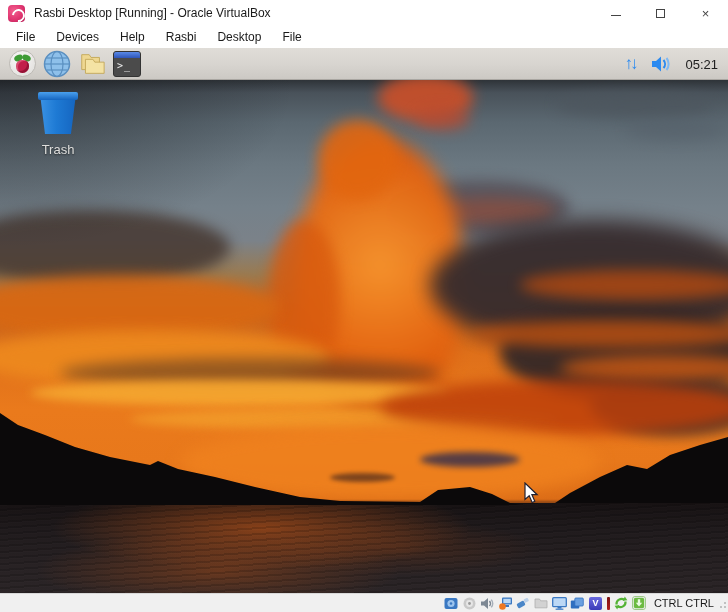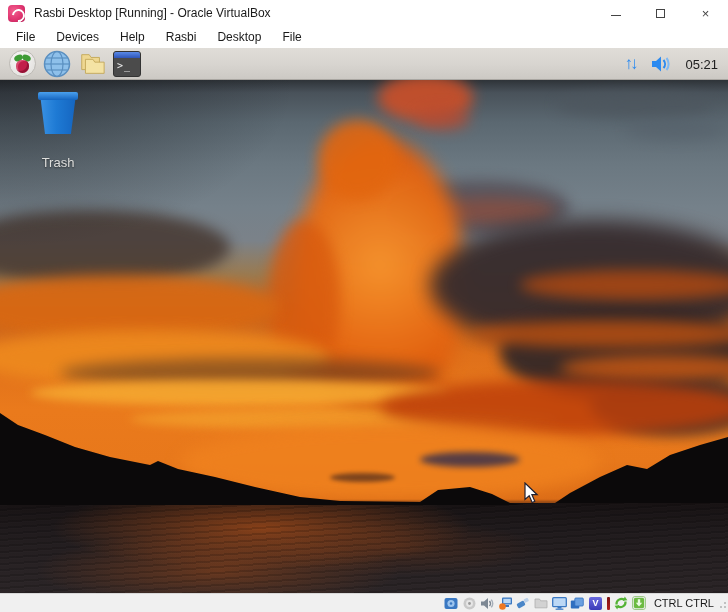--- a/index.html
+++ b/index.html
@@ -73,21 +73,21 @@
     background:radial-gradient(ellipse 420px 240px at 0% 0%, rgba(20,22,26,.5), rgba(0,0,0,0) 70%); }
 
   
   .trash-wrap { position:absolute; left:27px; top:12px; width:62px; text-align:center; }
   .trash-can { width:40px; height:44px; margin:0 auto; position:relative; }
   .trash-rim { position:absolute; left:0; top:0; width:40px; height:8px; border-radius:2px;
     background:linear-gradient(180deg,#4aa0ee,#1565c0); }
   .trash-body { position:absolute; left:2px; top:8px; width:36px; height:34px;
     background:linear-gradient(90deg,#3a92e4 0%,#1e7ad4 45%,#1565c0 100%);
     clip-path:polygon(2% 0,98% 0,86% 100%,14% 100%); }
-  .trash-label { margin-top:19px; font-size:13px; color:#dededc; text-shadow:0 1px 2px rgba(0,0,0,.55); }
+  .trash-label { margin-top:6px; font-size:13px; color:#dededc; text-shadow:0 1px 2px rgba(0,0,0,.55); }
 
   
   .cursor { position:absolute; left:524px; top:402px; }
 
   
   .statusbar { height:19px; background:#f0f0f0; border-top:1px solid #d8d8d8;
     display:flex; align-items:center; justify-content:flex-end; padding-right:14px; gap:3px; position:relative; }
   .sicon { width:15px; height:14px; display:flex; align-items:center; justify-content:center; }
   .activity-bar { width:3px; height:13px; background:linear-gradient(180deg,#7a1010,#b32020); border-radius:1px; margin:0 1px; }
   .hostkey { font-size:11px; color:#1a1a1a; margin-left:4px; }

